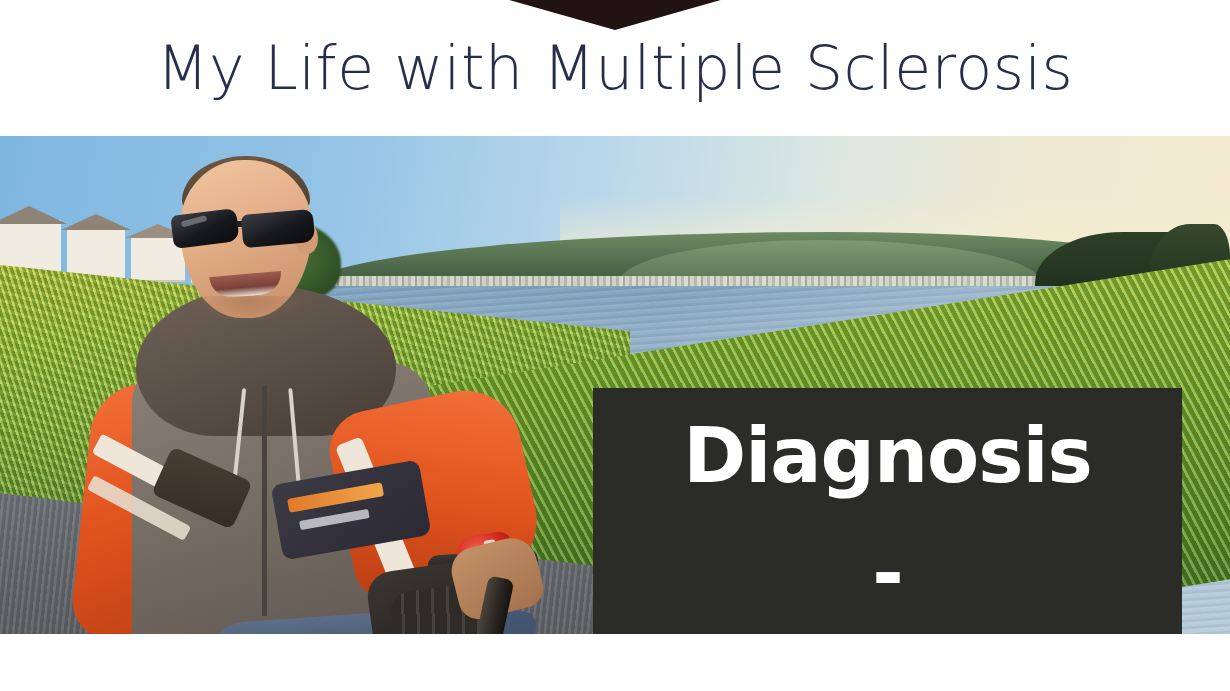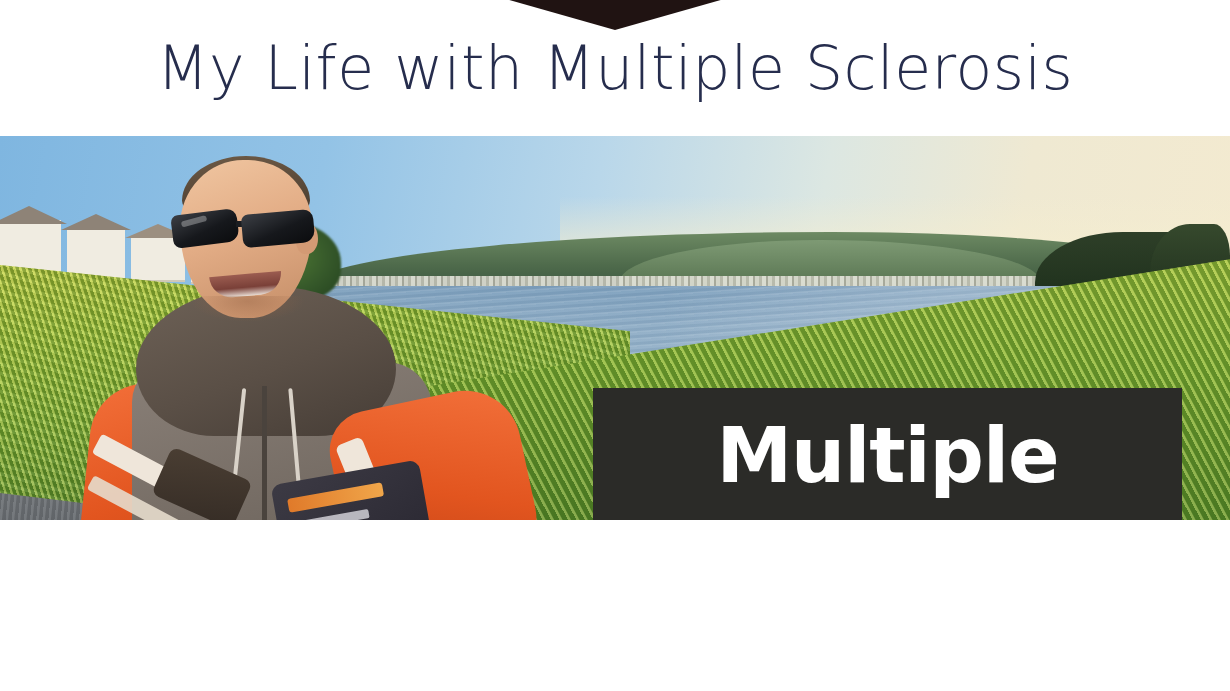--- a/index.html
+++ b/index.html
@@ -7,21 +7,21 @@
     padding: 0;
     background: #ffffff;
   }
   body {
     font-family: "Liberation Sans", sans-serif;
   }
 
   .canvas {
     position: relative;
     width: 1230px;
-    height: 520px;
+    height: 634px;
     overflow: hidden;
     background: #ffffff;
   }
 
   
   .header-band {
     position: absolute;
     left: 0;
     top: 0;
     width: 1230px;
@@ -747,21 +747,21 @@
       <div class="red-grip-dot"></div>
       <div class="glove-right"></div>
       <div class="glove-fingers"></div>
       <div class="hand-left"></div>
       <div class="tiller"></div>
 
     </div>
 
     <div class="overlay">
       <div class="overlay-text">
-        <span class="overlay-line">Multiple</span>
+        <span class="overlay-line">Diagnosis</span>
         <span class="spacer-sm"></span>
         <span class="spacer-md"></span>
         <span class="overlay-line dash">-</span>
         <span class="spacer-md"></span>
 
       </div>
     </div>
 
   </div>
 </div>

